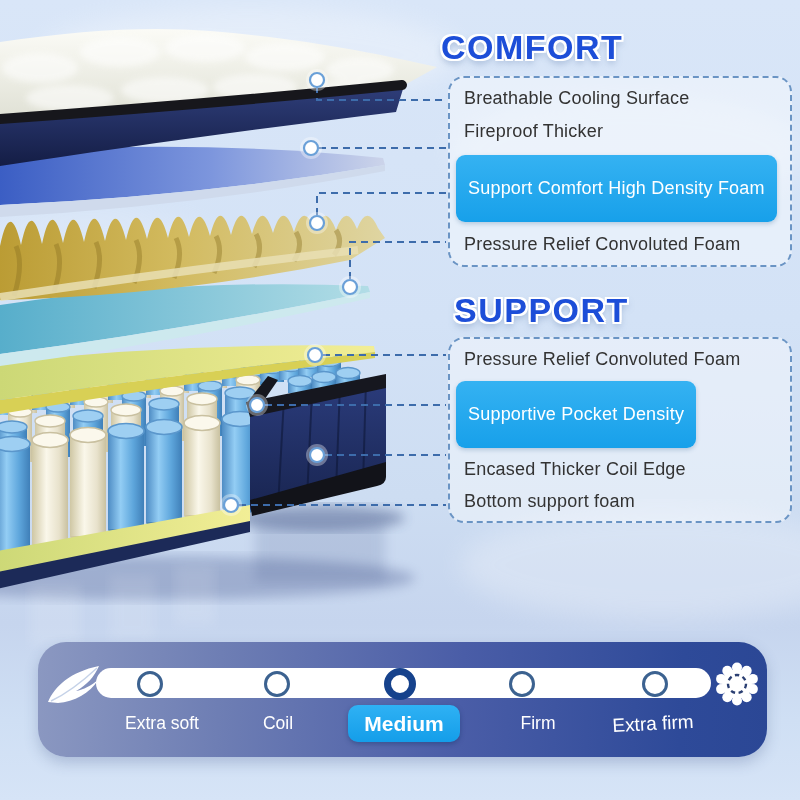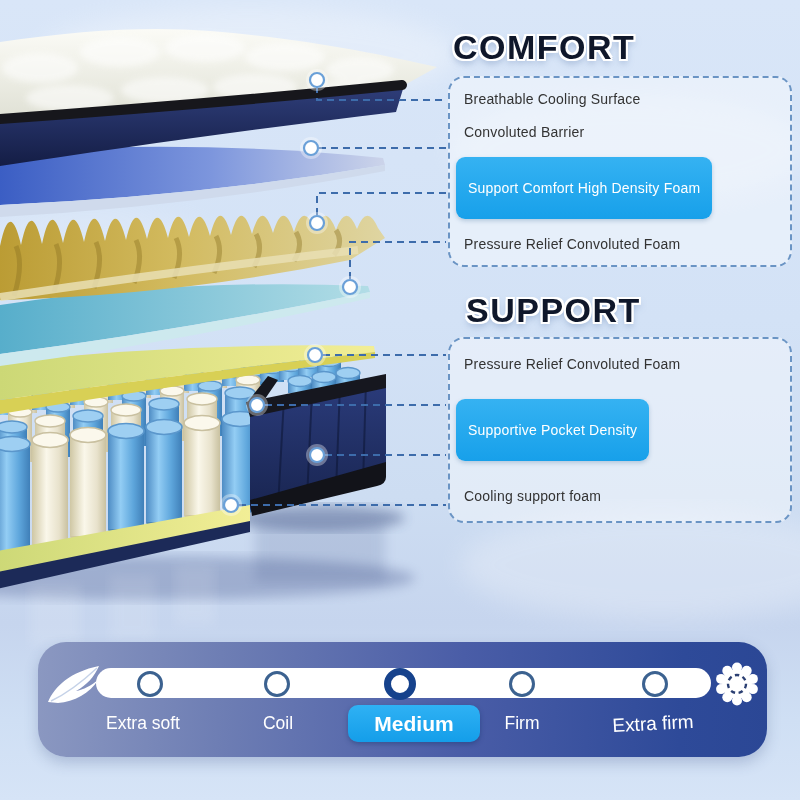--- a/index.html
+++ b/index.html
@@ -6,41 +6,41 @@
   body{
     width:800px;height:800px;overflow:hidden;position:relative;
     font-family:"Liberation Sans", sans-serif;
     background:linear-gradient(180deg,#d9e6f8 0%,#d3e2f6 40%,#cdddf2 62%,#c6d5ee 78%,#cfdff4 90%,#d6e4f7 100%);
   }
   .stage{position:absolute;inset:0;}
   svg.art{position:absolute;left:0;top:0;}
 
   
   .big-head{
-    position:absolute;left:448px;width:344px;margin:0;
-    font-size:34px;font-weight:bold;letter-spacing:1.5px;color:#0f172a;
+    position:absolute;left:436px;width:344px;margin:0;
+    font-size:34px;font-weight:bold;letter-spacing:1.5px;color:#1d4ed8;
     text-shadow:-2px -2px 0 #fff,2px -2px 0 #fff,-2px 2px 0 #fff,2px 2px 0 #fff,
                 0 -2px 0 #fff,0 2px 0 #fff,-2px 0 0 #fff,2px 0 0 #fff,
                 0 4px 7px rgba(90,120,170,.55);
   }
   #comfort-head{top:28px;padding-left:5px;}
   #support-head{top:291px;padding-left:18px;}
 
   
   .label-box{
     position:absolute;left:448px;width:344px;box-sizing:border-box;
     border:2px dashed #6a94c4;border-radius:16px;
     background:rgba(255,255,255,.42);
     display:flex;flex-direction:column;justify-content:space-around;
     padding:4px 0 4px 14px;
   }
   #comfort-box{top:76px;height:191px;}
   #support-box{top:337px;height:186px;}
   .lrow{display:flex;align-items:center;}
-  .litem{font-size:14px;color:#333;letter-spacing:.2px;}
+  .litem{font-size:18px;color:#333;letter-spacing:.2px;}
   .hl{
     background:linear-gradient(180deg,#35b2f2,#17a0ea);
     color:#fff;border-radius:9px;padding:23px 12px;margin-left:-8px;
     box-shadow:0 2px 4px rgba(40,90,140,.25);
   }
 
   
   .firm-bar{
     position:absolute;left:38px;top:642px;width:729px;height:115px;
     border-radius:28px;
@@ -56,21 +56,21 @@
     width:26px;height:26px;border:3px solid #3c6290;top:29px;
     transform:translateX(-50%);
   }
   .fcir.sel{width:32px;height:32px;border:7px solid #16428c;top:26px;}
   .flabel{
     position:absolute;top:71px;transform:translateX(-50%);
     color:#fff;font-size:17.5px;white-space:nowrap;
   }
   .flabel.big{font-size:19px;transform:translateX(-50%) rotate(-3deg);}
   .fpill{
-    position:absolute;left:310px;top:63px;width:132px;height:37px;
+    position:absolute;left:310px;top:63px;width:112px;height:37px;
     background:linear-gradient(180deg,#2fb1f4,#149ee9);border-radius:10px;
     display:flex;align-items:center;justify-content:center;
     color:#fff;font-size:21px;font-weight:bold;
     box-shadow:0 2px 5px rgba(10,40,90,.35);
   }
   .bar-icon{position:absolute;}
   #feather{left:8px;top:22px;}
   #coil{left:676px;top:19px;}
 </style>
 </head>
@@ -359,62 +359,65 @@
   </g>
 </svg>
 
 <h2 class="big-head" id="comfort-head">COMFORT</h2>
 
 <div class="label-box" id="comfort-box">
   <div class="lrow">
     <span class="litem">Breathable Cooling Surface</span>
   </div>
   <div class="lrow">
-    <span class="litem">Convoluted Barrier</span>
+    <span class="litem">Fireproof Thicker</span>
   </div>
   <div class="lrow">
     <span class="litem hl">Support Comfort High Density Foam</span>
   </div>
   <div class="lrow">
     <span class="litem">Pressure Relief Convoluted Foam</span>
   </div>
 </div>
 
 <h2 class="big-head" id="support-head">SUPPORT</h2>
 
 <div class="label-box" id="support-box">
   <div class="lrow">
     <span class="litem">Pressure Relief Convoluted Foam</span>
   </div>
   <div class="lrow">
     <span class="litem hl">Supportive Pocket Density</span>
   </div>
   <div class="lrow">
-    <span class="litem">Cooling support foam</span>
+    <span class="litem">Encased Thicker Coil Edge</span>
+  </div>
+  <div class="lrow">
+    <span class="litem">Bottom support foam</span>
   </div>
 </div>
 
 <div class="firm-bar">
   <svg class="bar-icon" id="feather" width="56" height="42" viewBox="0 0 56 42">
     <path d="M2,38 C9,22 24,8 53,2 C48,13 41,21 30,27 C37,26 46,21 52,16 C44,29 28,38 12,39 Z" fill="#ffffff"></path>
     <path d="M5,37 C20,30 37,17 51,4" stroke="#c5d2e8" stroke-width="1.4" fill="none"></path>
   </svg>
 
   <div class="track"></div>
 
   <div class="fcir" style="left:112px"></div>
   <div class="fcir" style="left:239px"></div>
   <div class="fcir sel" style="left:362px"></div>
   <div class="fcir" style="left:484px"></div>
   <div class="fcir" style="left:617px"></div>
 
-  <div class="flabel" style="left:105px">Extra soft</div>
+  <div class="flabel" style="left:124px">Extra soft</div>
   <div class="flabel" style="left:240px">Coil</div>
   <div class="fpill">Medium</div>
-  <div class="flabel" style="left:484px">Firm</div>
+  <div class="flabel" style="left:500px">Firm</div>
   <div class="flabel big" style="left:615px">Extra firm</div>
 
   <svg class="bar-icon" id="coil" width="46" height="46" viewBox="0 0 46 46">
     <g fill="#ffffff">
       <circle cx="23" cy="23" r="15"></circle>
       <circle cx="23" cy="6.5" r="5"></circle>
           <circle cx="32.7" cy="9.7" r="5"></circle>
       <circle cx="38.9" cy="17.9" r="5"></circle>
           <circle cx="38.9" cy="28.1" r="5"></circle>
       <circle cx="32.7" cy="36.3" r="5"></circle>

